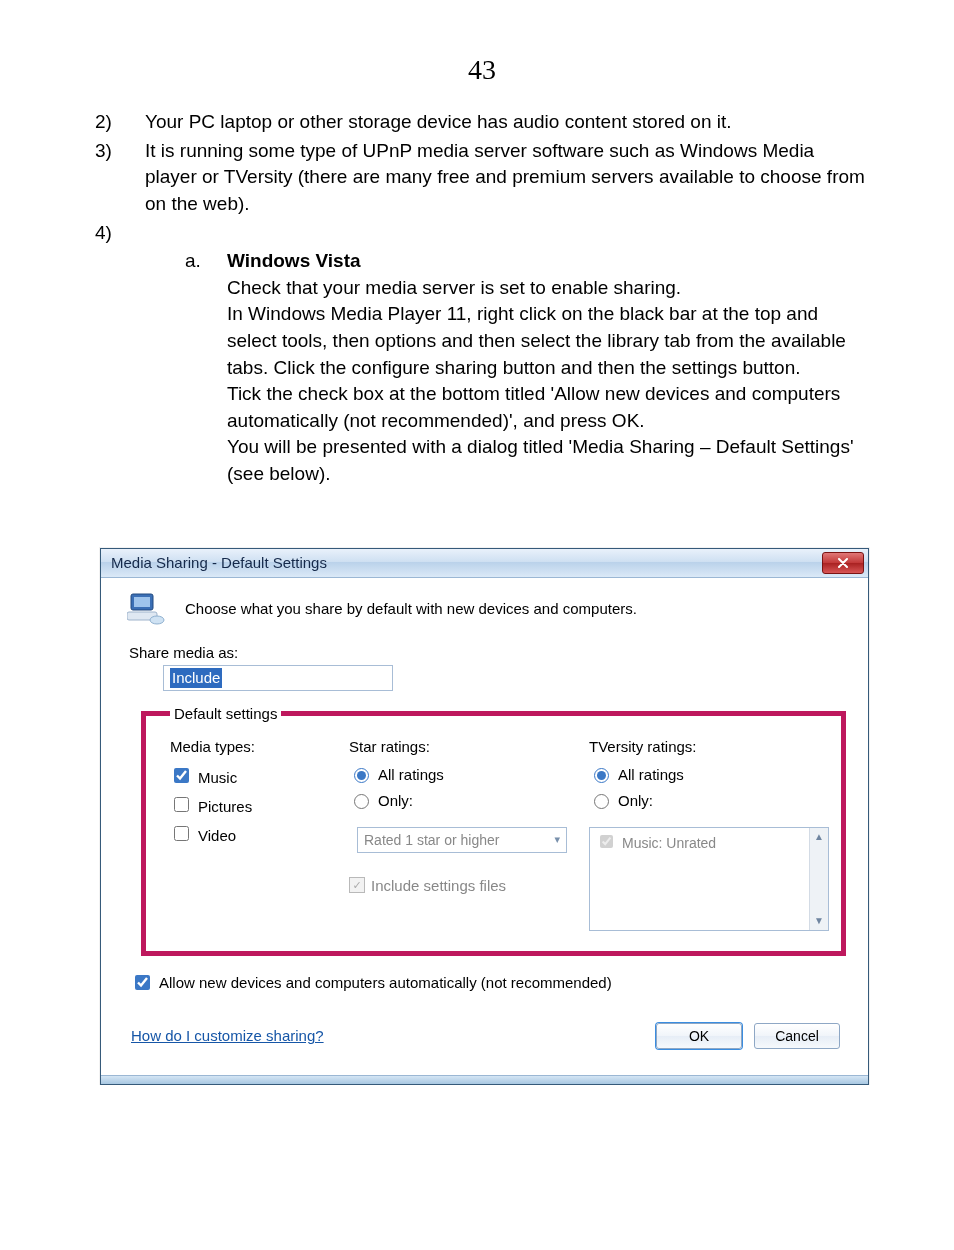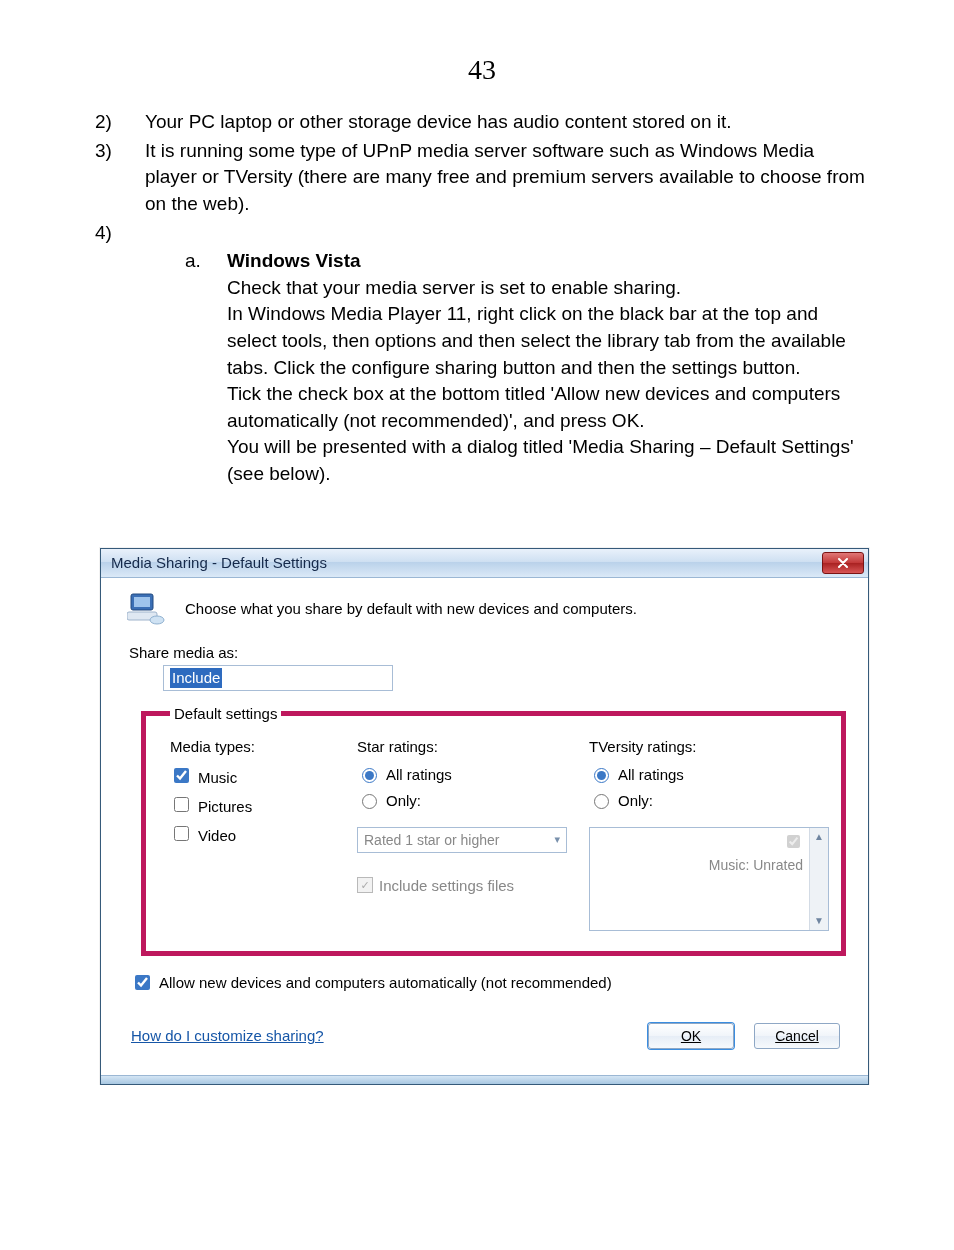--- a/index.html
+++ b/index.html
@@ -158,20 +158,21 @@
     height: 26px;
     border: 1px solid #a8bdd6;
     background: #fff;
     display: flex;
     align-items: center;
     justify-content: space-between;
     padding: 0 6px;
     color: #888;
     font-size: 14px;
     box-sizing: border-box;
+    margin-left: 8px;
   }
   .combo .arrow { color:#7890ac; font-size: 11px; }
   .disabled-chk {
     margin-top: 24px;
     display: flex;
     align-items: center;
     gap: 6px;
     color: #888;
     font-size: 15px;
   }
@@ -193,21 +194,21 @@
     border: 1px solid #a8bdd6;
     background: #fff;
     position: relative;
     box-sizing: border-box;
     display: flex;
   }
   .listbox-content {
     flex: 1;
     padding: 4px 6px;
   }
-  .listbox-content .chk-row { margin-bottom: 4px; font-size: 14px; color:#888;flex-direction:column; }
+  .listbox-content .chk-row { margin-bottom: 4px; font-size: 14px; color:#888; }
   .listbox-content input[type="checkbox"] { accent-color:#888; }
   .vscroll {
     width: 18px;
     background: #eef2f6;
     border-left: 1px solid #d3dbe5;
     display: flex;
     flex-direction: column;
     justify-content: space-between;
   }
   .vscroll .sbtn {
@@ -232,22 +233,21 @@
     justify-content: space-between;
     padding: 0 12px 12px 14px;
   }
   .help-link {
     color: #1656a7;
     text-decoration: underline;
     font-size: 15px;
   }
   .buttons {
     display: flex;
-    gap: 20px;
-    text-decoration: underline;
+    gap: 12px;
   }
   .btn {
     min-width: 86px;
     height: 26px;
     border: 1px solid #8ea7c5;
     background: linear-gradient(180deg, #ffffff 0%, #f1f5fa 48%, #e6edf6 49%, #f6f9fc 100%);
     font-family: inherit;
     font-size: 14px;
     border-radius: 3px;
     padding: 0 14px;

